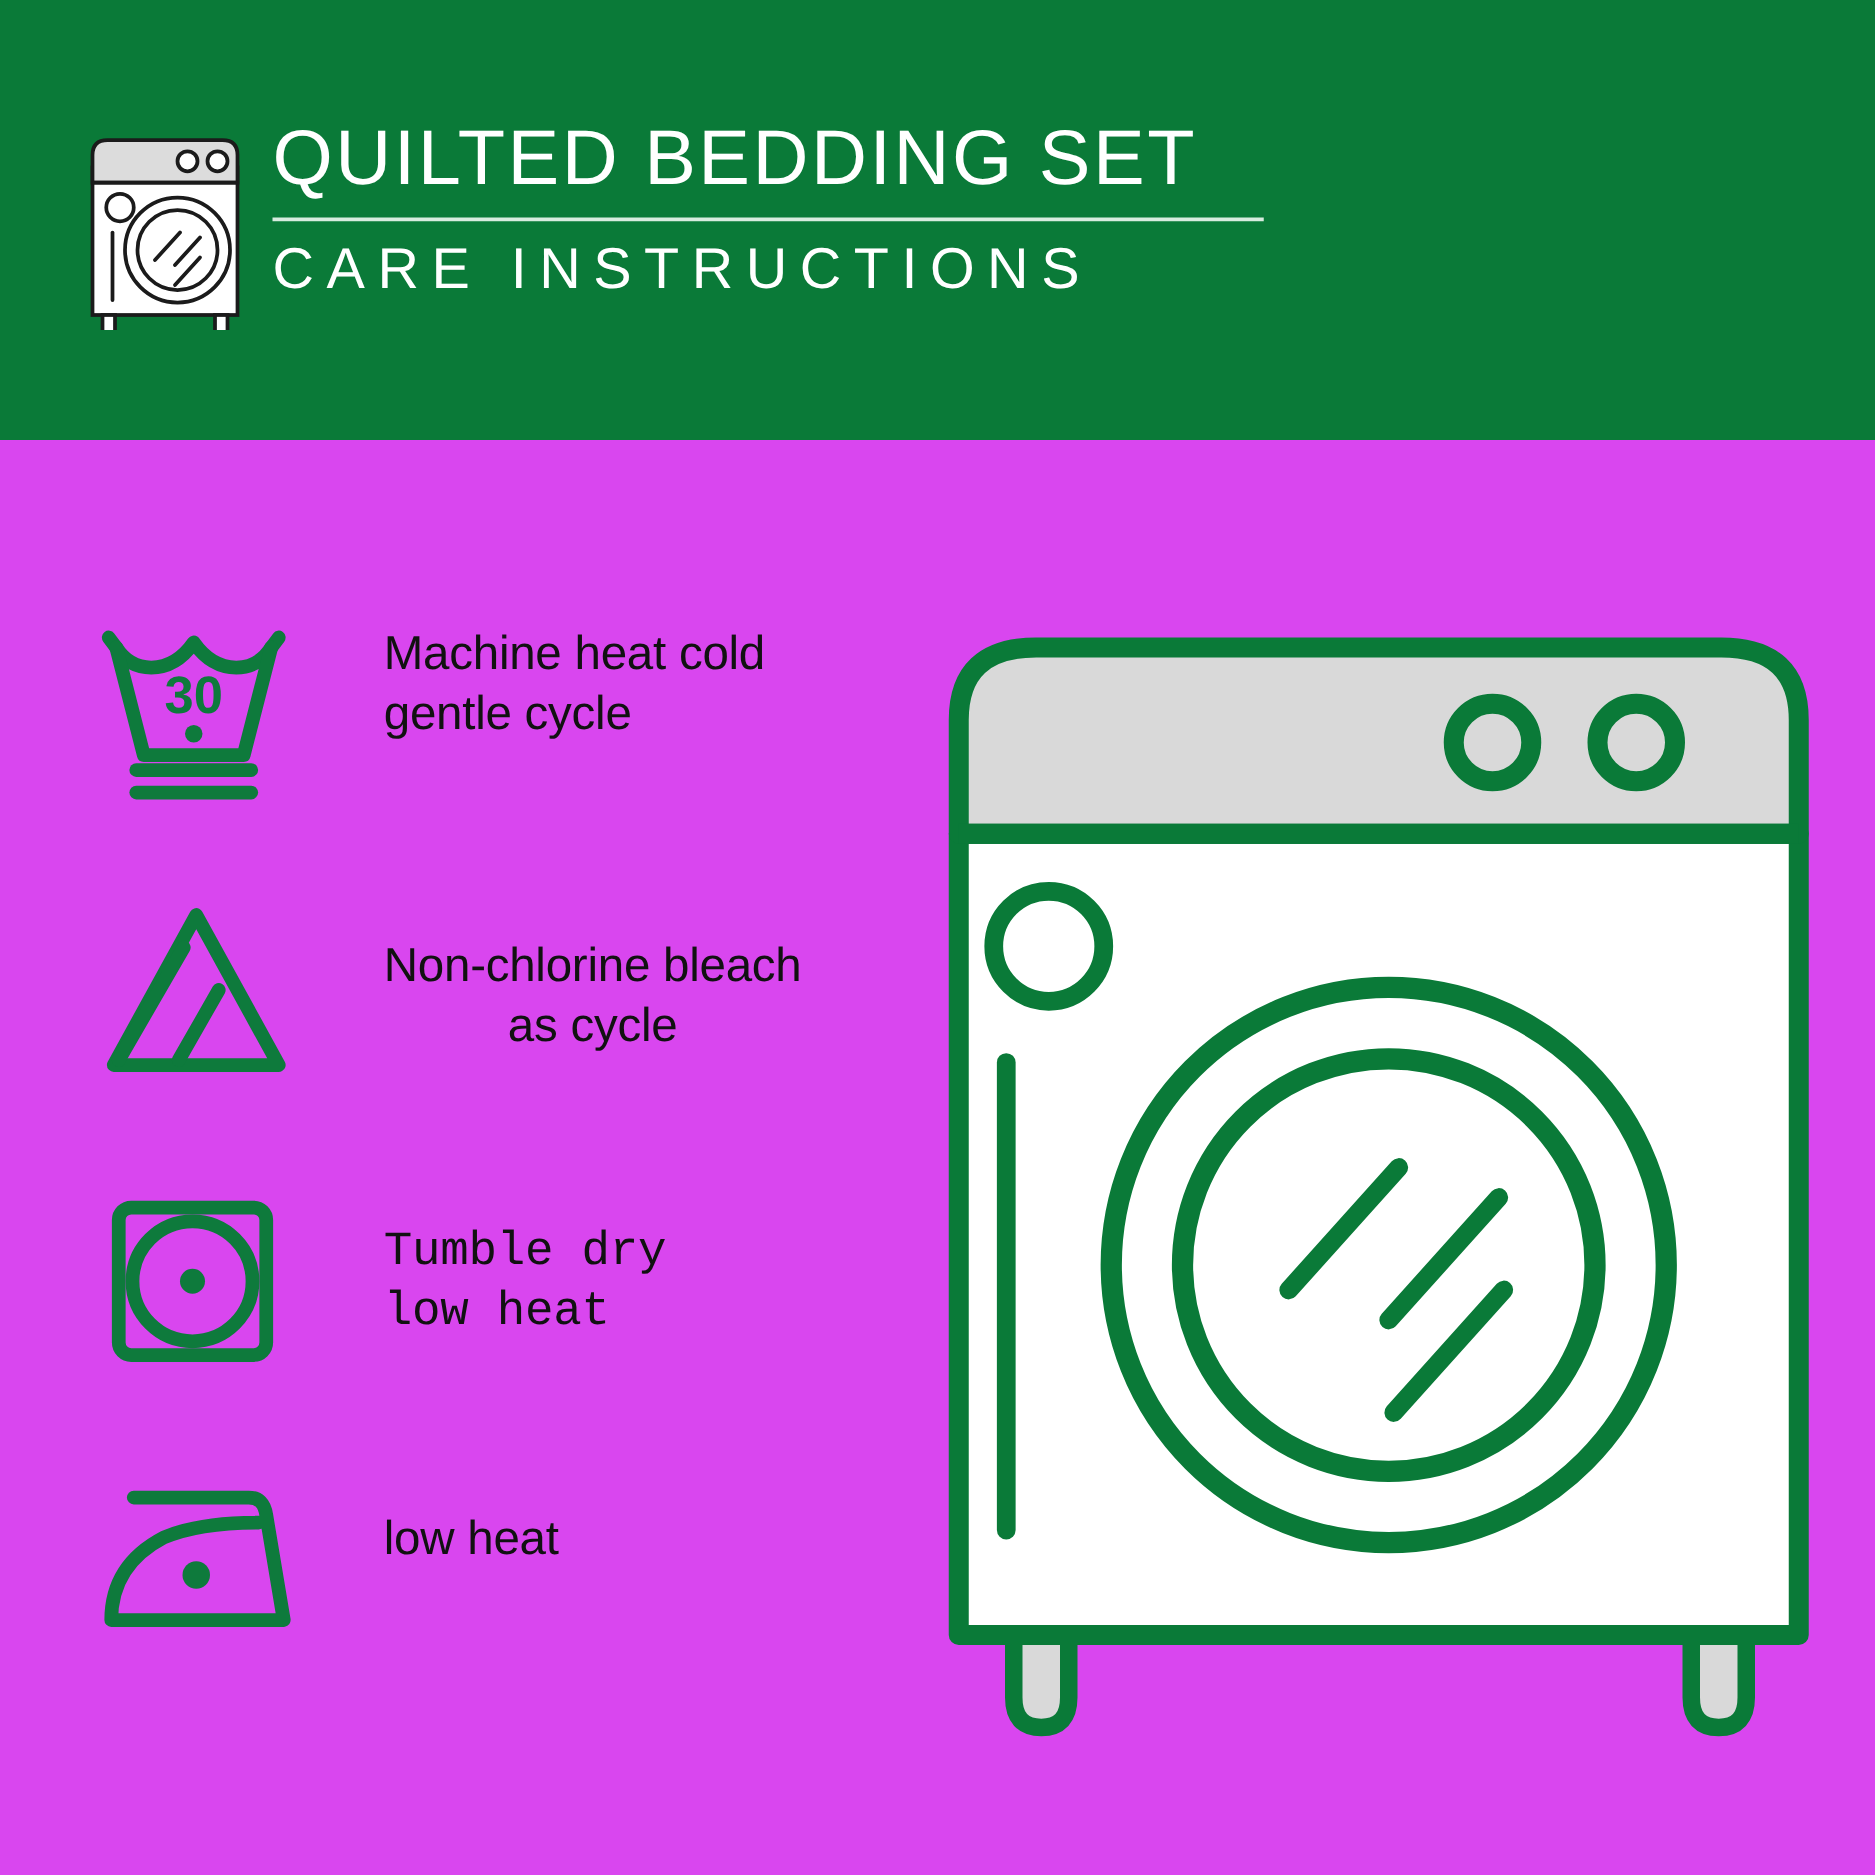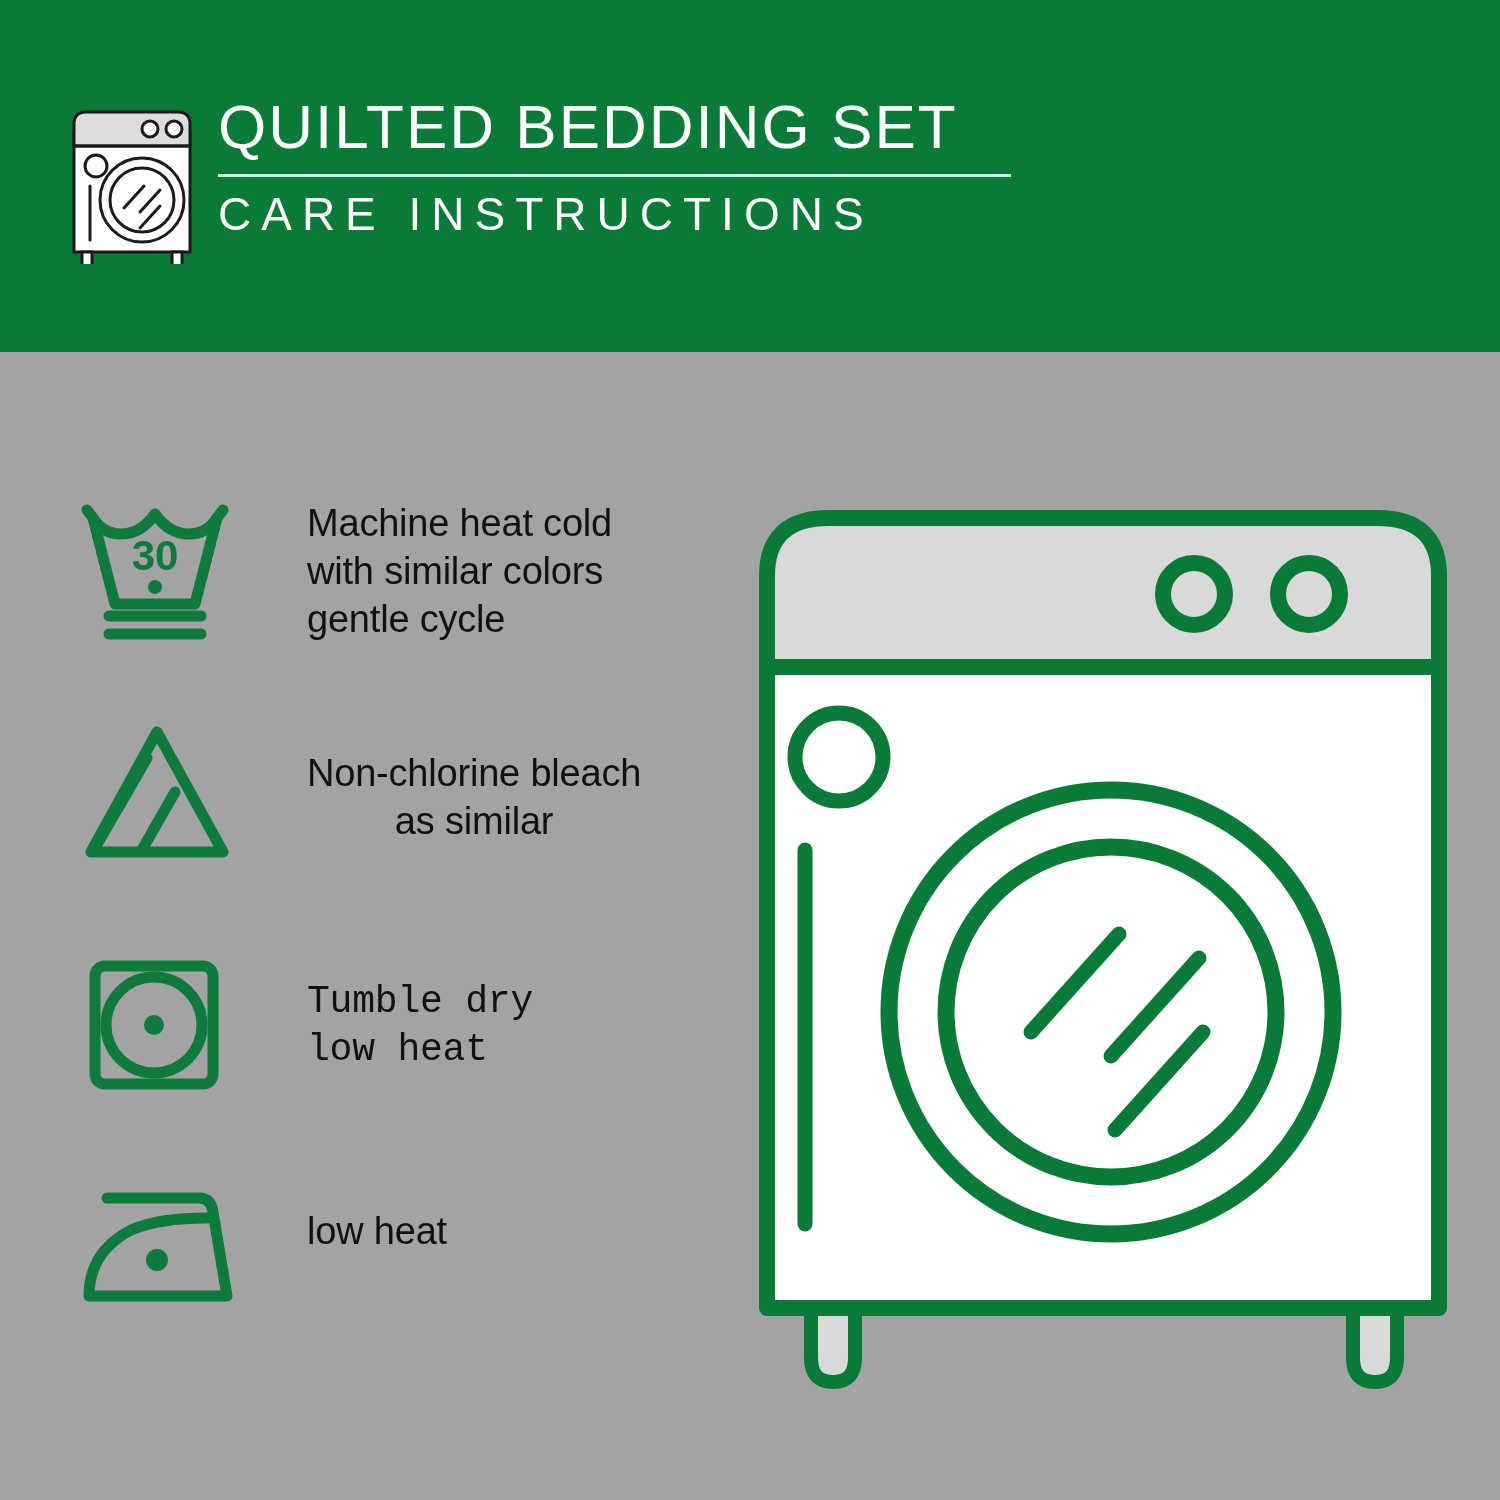--- a/index.html
+++ b/index.html
@@ -3,21 +3,21 @@
 <meta charset="utf-8">
 <style>
   * { margin:0; padding:0; box-sizing:border-box; }
   html, body {
     width:1500px; height:1500px;
     background:#ffffff;
     font-family:"Liberation Sans", sans-serif;
     overflow:hidden;
   }
 
-  .page { position:relative; width:1500px; height:1500px; background:#a3a3a3; }
+  .page { position:relative; width:1500px; height:1500px; background:#d946ef; }
 
   
   .header {
     position:absolute; left:0; top:0;
     width:1500px; height:352px;
     background:#0a7a38;
     display:flex; align-items:center;
   }
   .header-icon {
     position:absolute; left:62px; top:104px;
@@ -111,38 +111,37 @@
               <path d="M18 26 L40 112 L120 112 L142 26"></path>
             </g>
             <text x="80" y="78" text-anchor="middle" font-family="'Liberation Sans', sans-serif" font-size="42" font-weight="700" fill="#0e7a3c">30</text>
             <circle cx="80" cy="95" r="7" fill="#0e7a3c"></circle>
             <line x1="34" y1="124" x2="126" y2="124" stroke="#0e7a3c" stroke-width="11" stroke-linecap="round"></line>
             <line x1="34" y1="142" x2="126" y2="142" stroke="#0e7a3c" stroke-width="11" stroke-linecap="round"></line>
           </svg>
         </div>
         <div class="txt">
           <div>Machine heat cold</div>
-          <div>with similar colors</div>
           <div>gentle cycle</div>
         </div>
       </div>
 
       <div class="care-row r2">
         <div class="sym">
           <svg viewBox="0 0 170 150" width="170" height="150">
             <g fill="none" stroke="#0e7a3c" stroke-width="11" stroke-linecap="round" stroke-linejoin="round">
               <path d="M82 12 L148 132 L16 132 Z"></path>
               <line x1="72" y1="38" x2="20" y2="128"></line>
               <line x1="100" y1="72" x2="68" y2="128"></line>
             </g>
           </svg>
         </div>
         <div class="txt">
           <div>Non-chlorine bleach</div>
-          <div>as similar</div>
+          <div>as cycle</div>
         </div>
       </div>
 
       <div class="care-row r3">
         <div class="sym">
           <svg viewBox="0 0 170 150" width="170" height="150">
             <g fill="none" stroke="#0e7a3c" stroke-width="11" stroke-linecap="round" stroke-linejoin="round">
               <rect x="20" y="18" width="118" height="118" rx="10"></rect>
               <circle cx="79" cy="77" r="48"></circle>
             </g>

